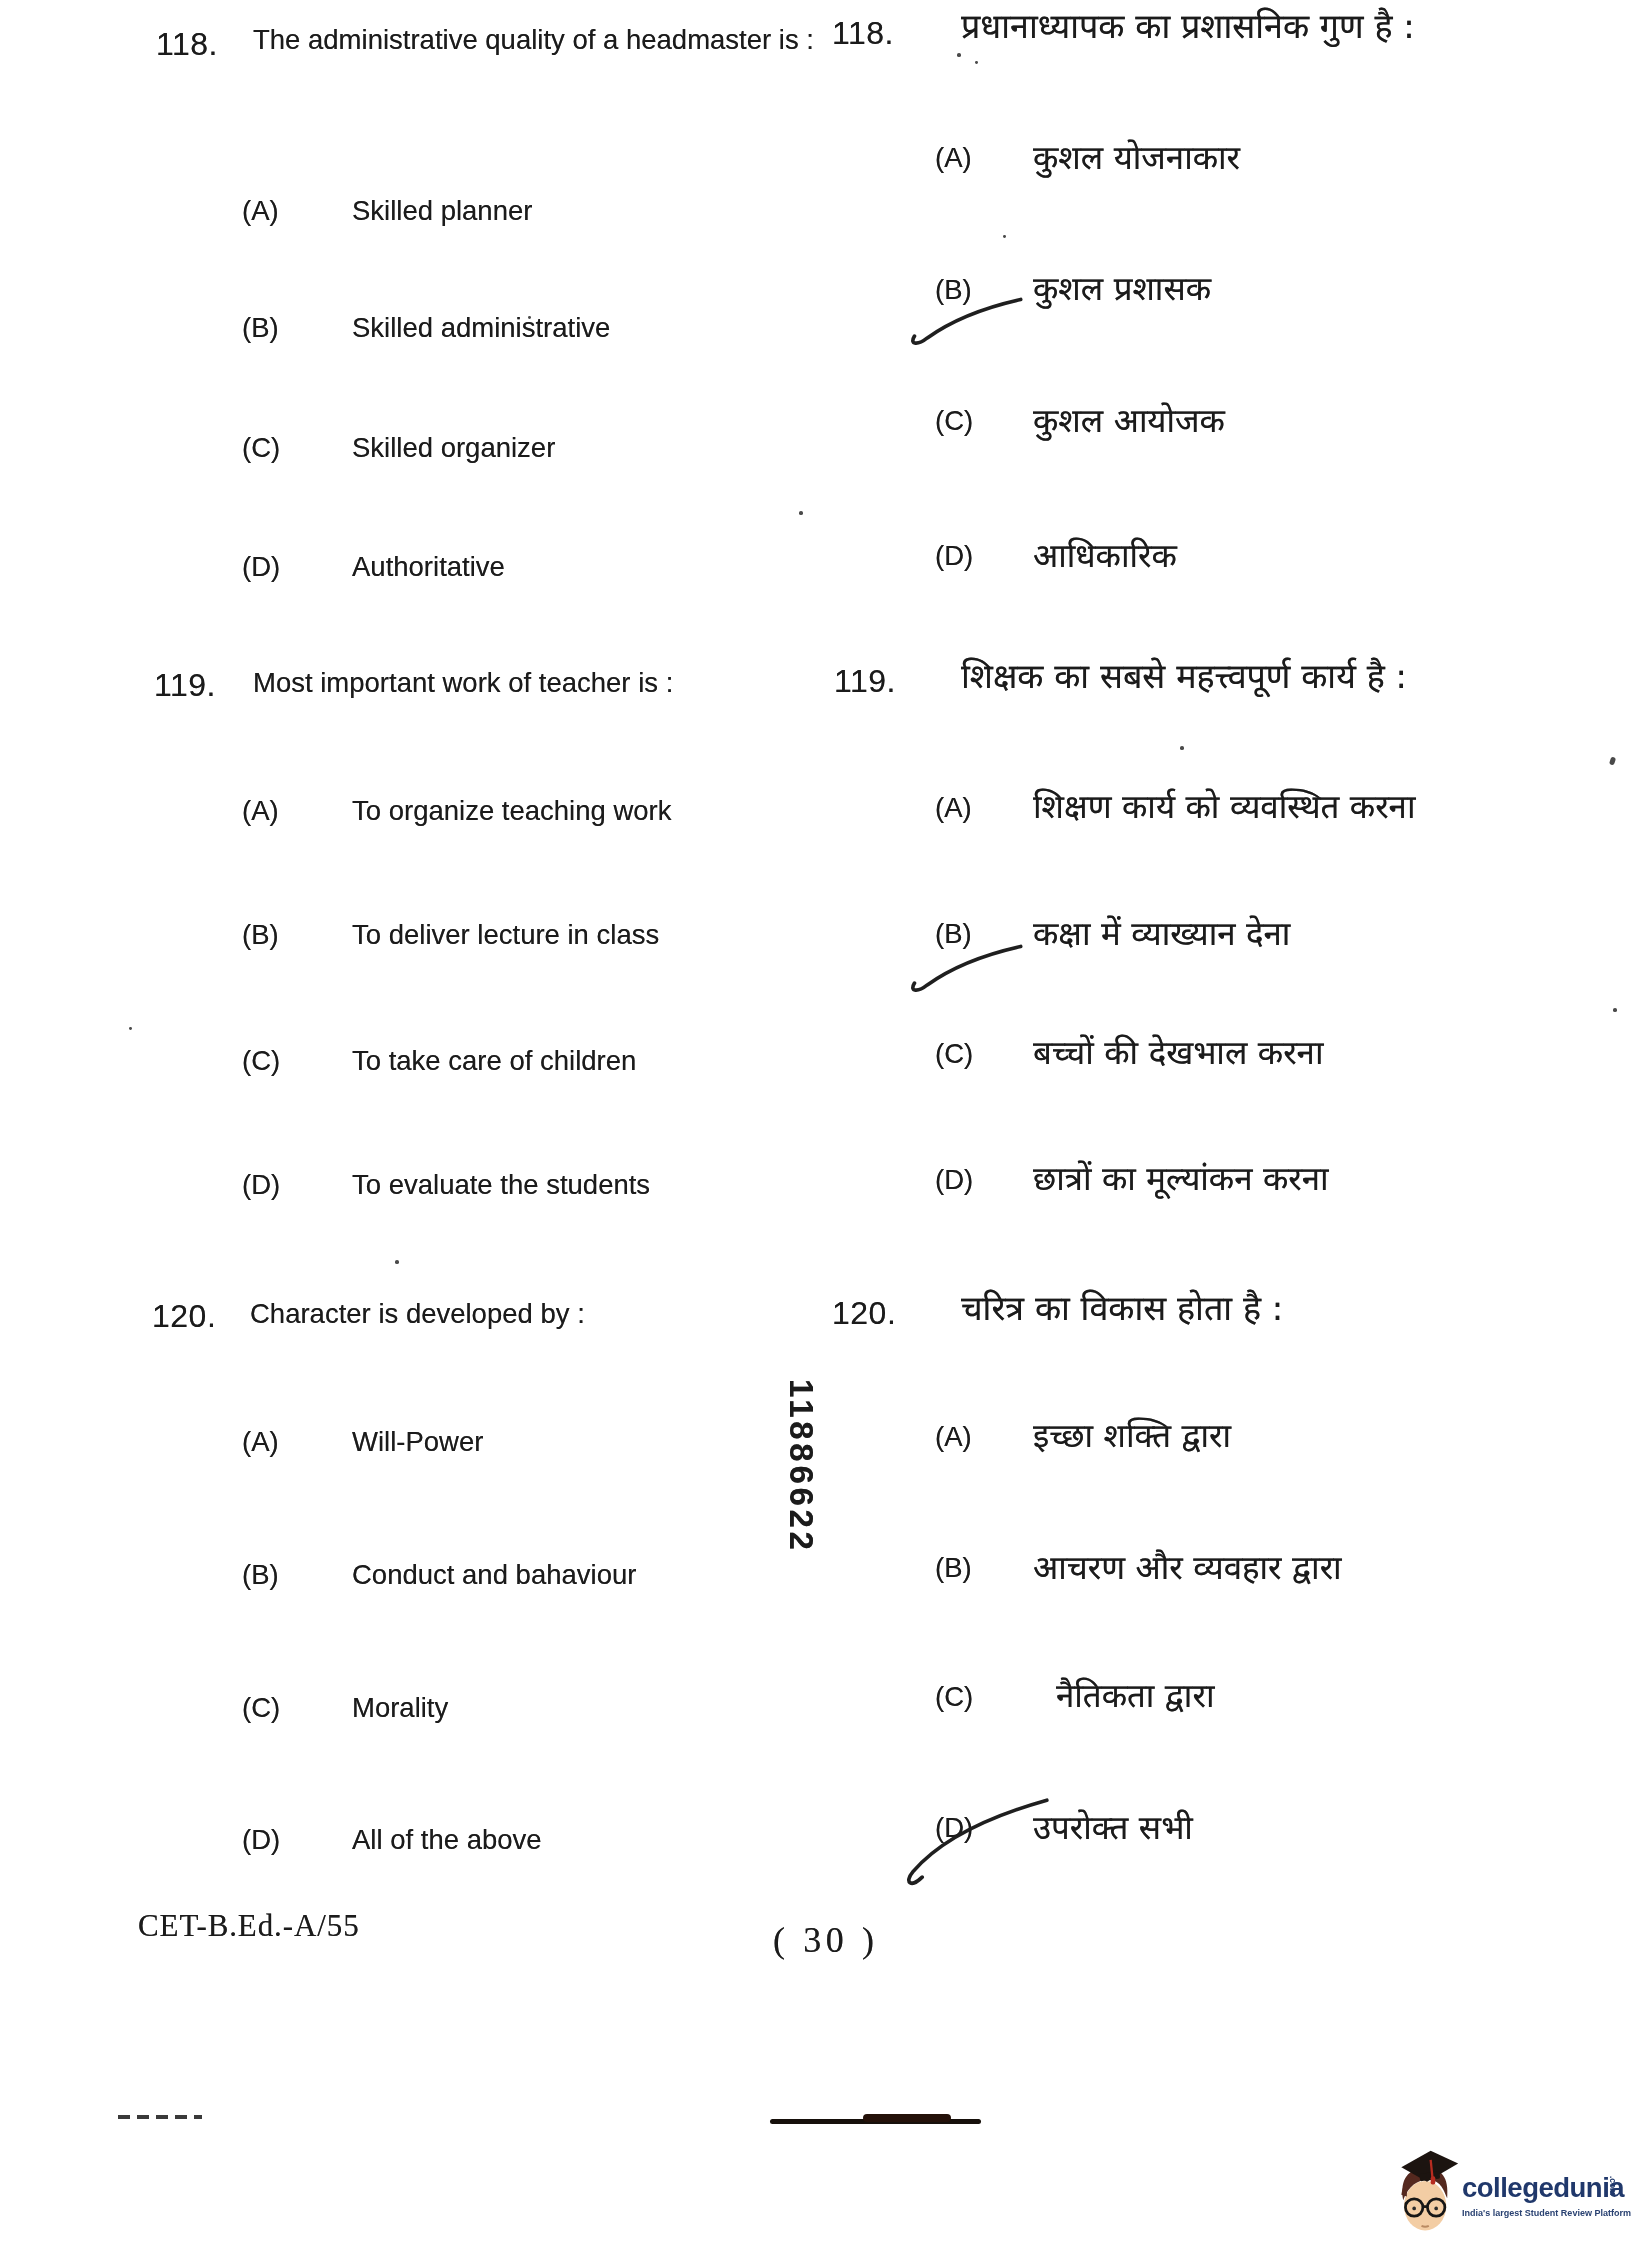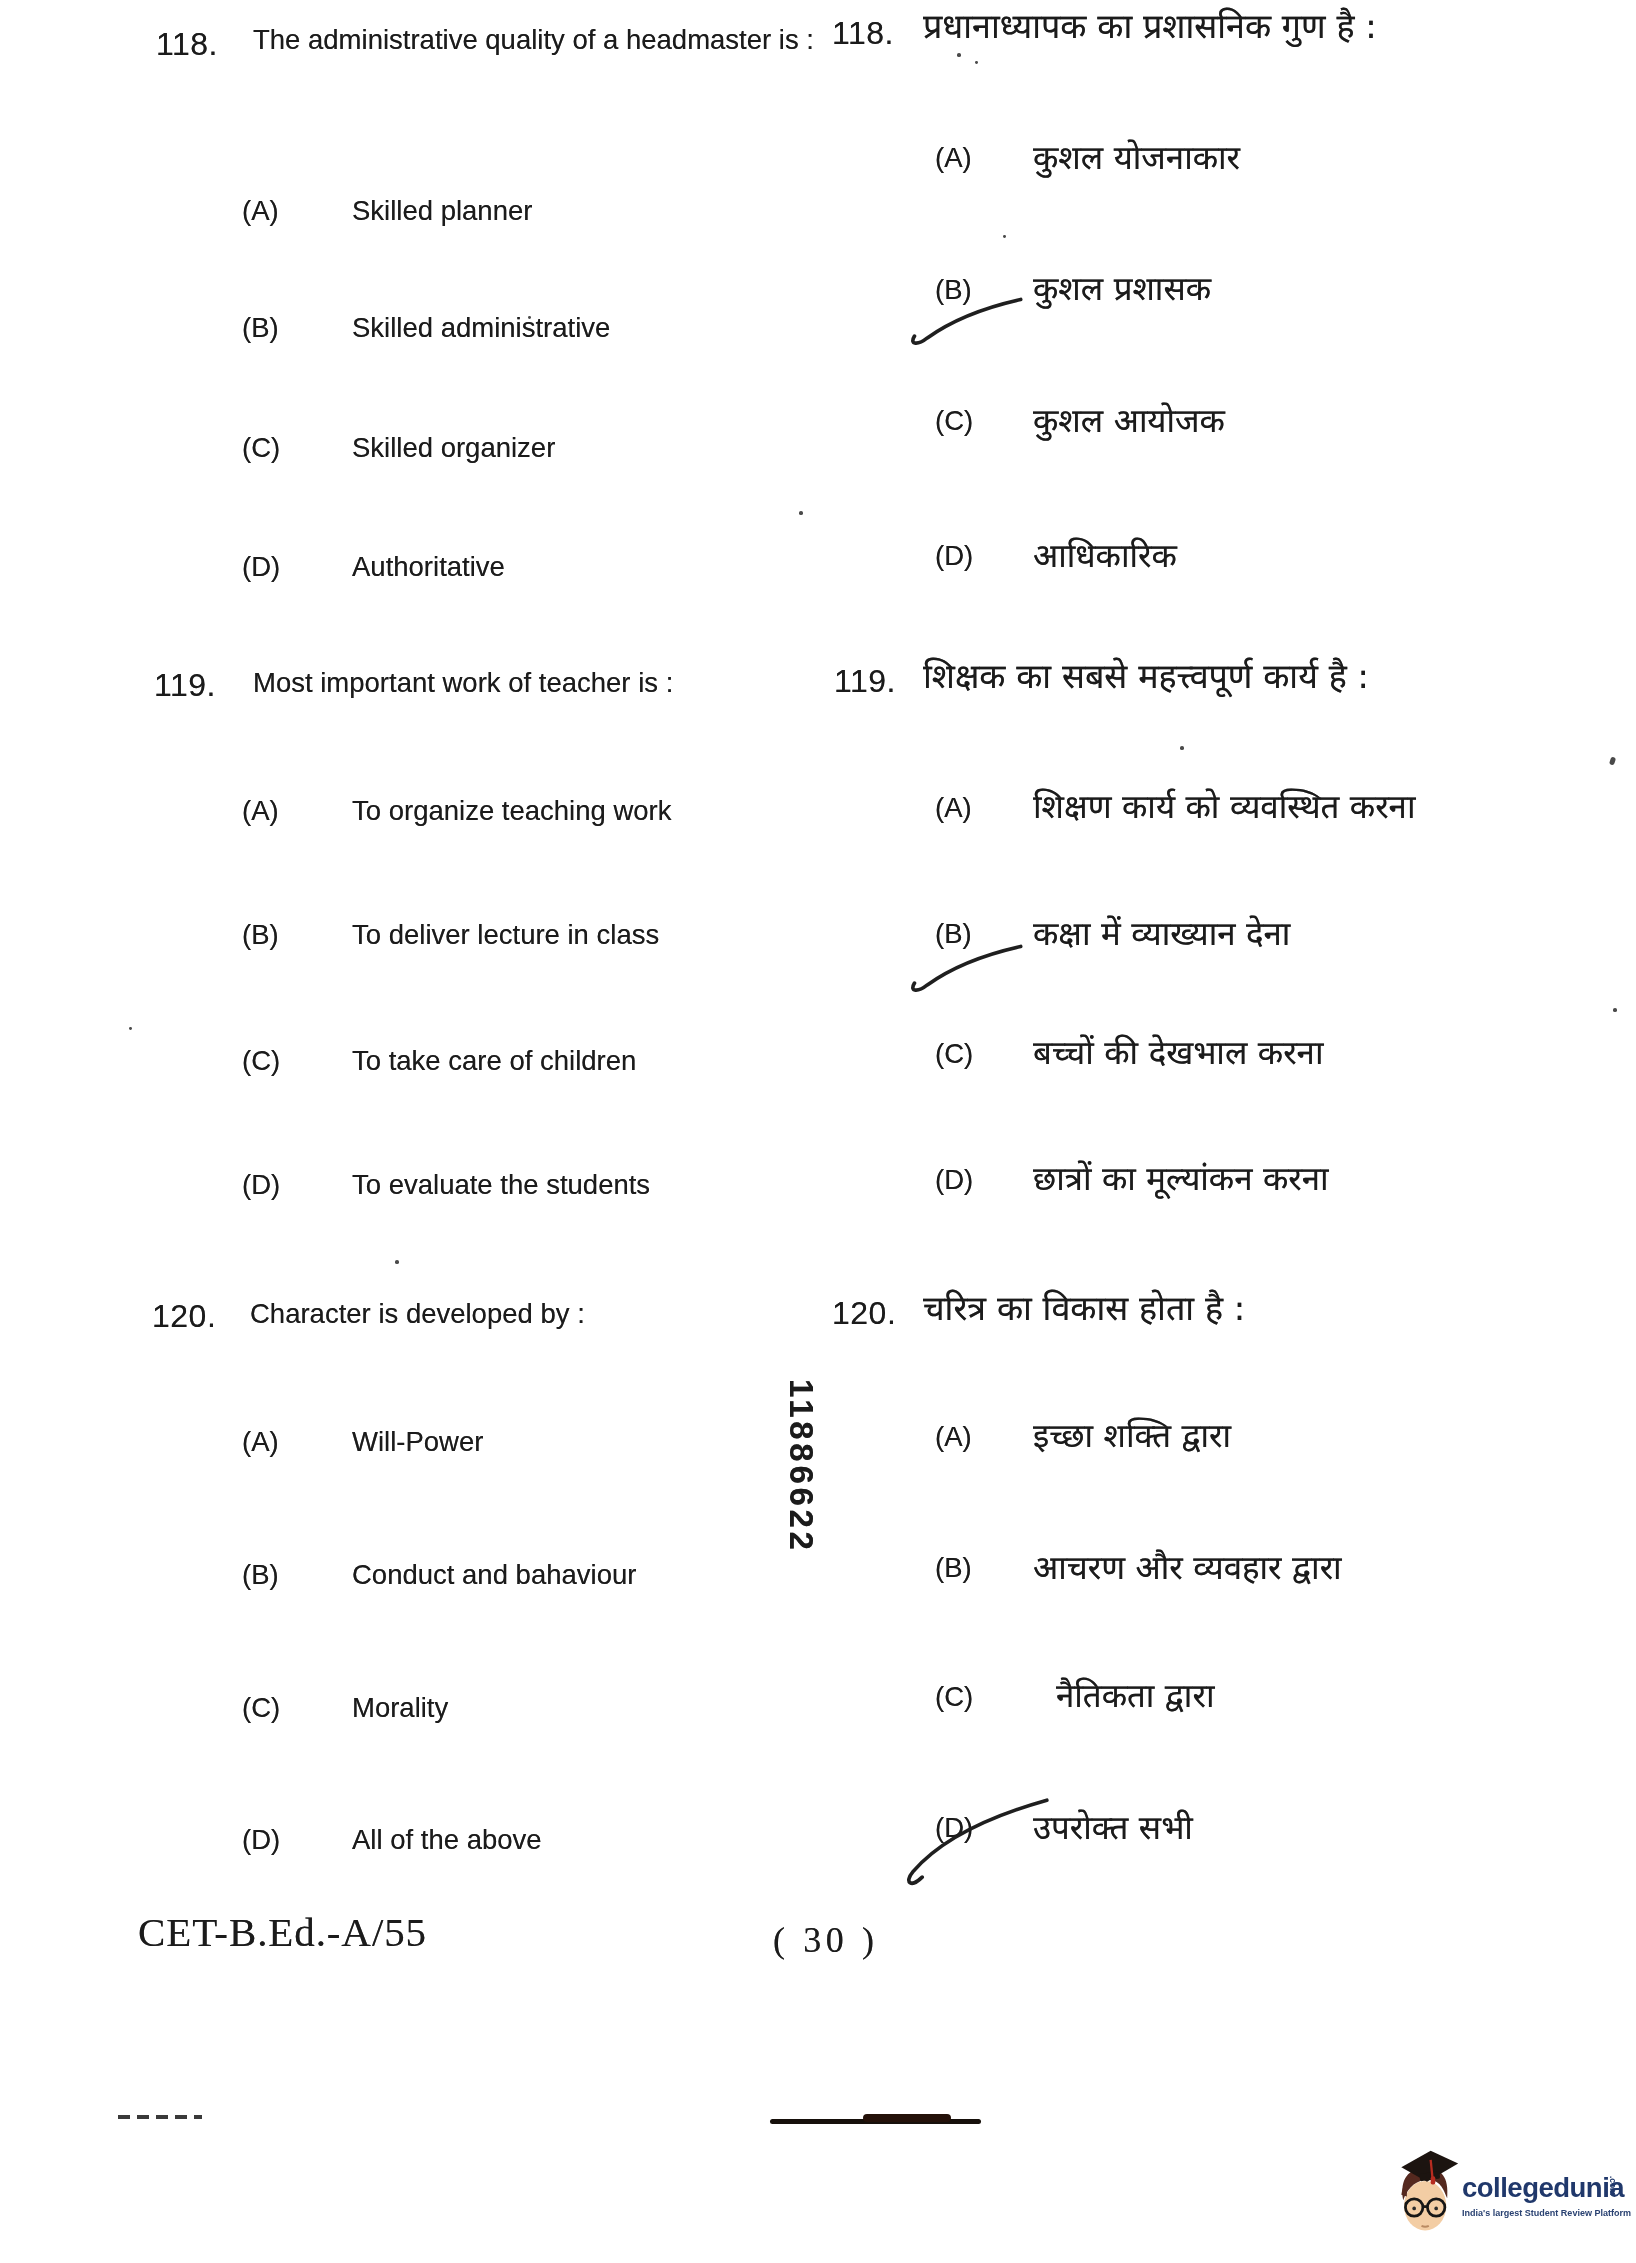--- a/index.html
+++ b/index.html
@@ -5,26 +5,26 @@
   html,body{margin:0;padding:0;background:#e8e8e8;}
   .page{position:relative;width:1636px;height:2264px;background:#ffffff;overflow:hidden;
         font-family:"Liberation Sans",sans-serif;color:#1b1b1b;}
   .abs{position:absolute;}
   .ink{text-shadow:0 0 0.5px rgba(25,25,25,.65);}
   .qnum{font-size:32px;letter-spacing:0.5px;}
   .qtext-en{font-size:27.5px;line-height:57px;width:562px;}
   .opt-letter{font-size:27.5px;}
   .opt-text-en{font-size:27.5px;white-space:nowrap;}
   .hi{font-family:"DejaVu Sans","Liberation Sans",sans-serif;}
-  .qtext-hi{font-size:34px;white-space:nowrap;}
+  .qtext-hi{font-size:34px;white-space:nowrap;margin-left:38px;}
   .opt-text-hi{font-size:33px;white-space:nowrap;}
   .vcode{font-weight:bold;font-size:33px;letter-spacing:3.7px;transform:rotate(90deg);
          transform-origin:left top;white-space:nowrap;}
   .serif{font-family:"Liberation Serif",serif;}
-  .footer-code{font-size:41px;letter-spacing:0.9px;}
+  .footer-code{font-size:31px;letter-spacing:0.9px;}
   .page-num{font-size:36px;letter-spacing:4.6px;}
   .tick{stroke:#1f1f1f;stroke-width:4;fill:none;stroke-linecap:round;}
   .speck{background:#4a4a4a;border-radius:50%;}
   .scanline{background:#16100b;border-radius:2.8px;}
   .dashmark{height:3.7px;background:repeating-linear-gradient(90deg,#3a3a3a 0 12px,transparent 12px 19px);}
   .brand{font-weight:bold;font-size:27.5px;letter-spacing:-0.5px;}
   .brand-suffix{font-size:8.3px;font-weight:bold;transform:rotate(90deg);transform-origin:left top;}
   .tagline{font-size:9.6px;font-weight:bold;white-space:nowrap;transform:scaleX(.94);transform-origin:left top;}
 </style>
 </head>

